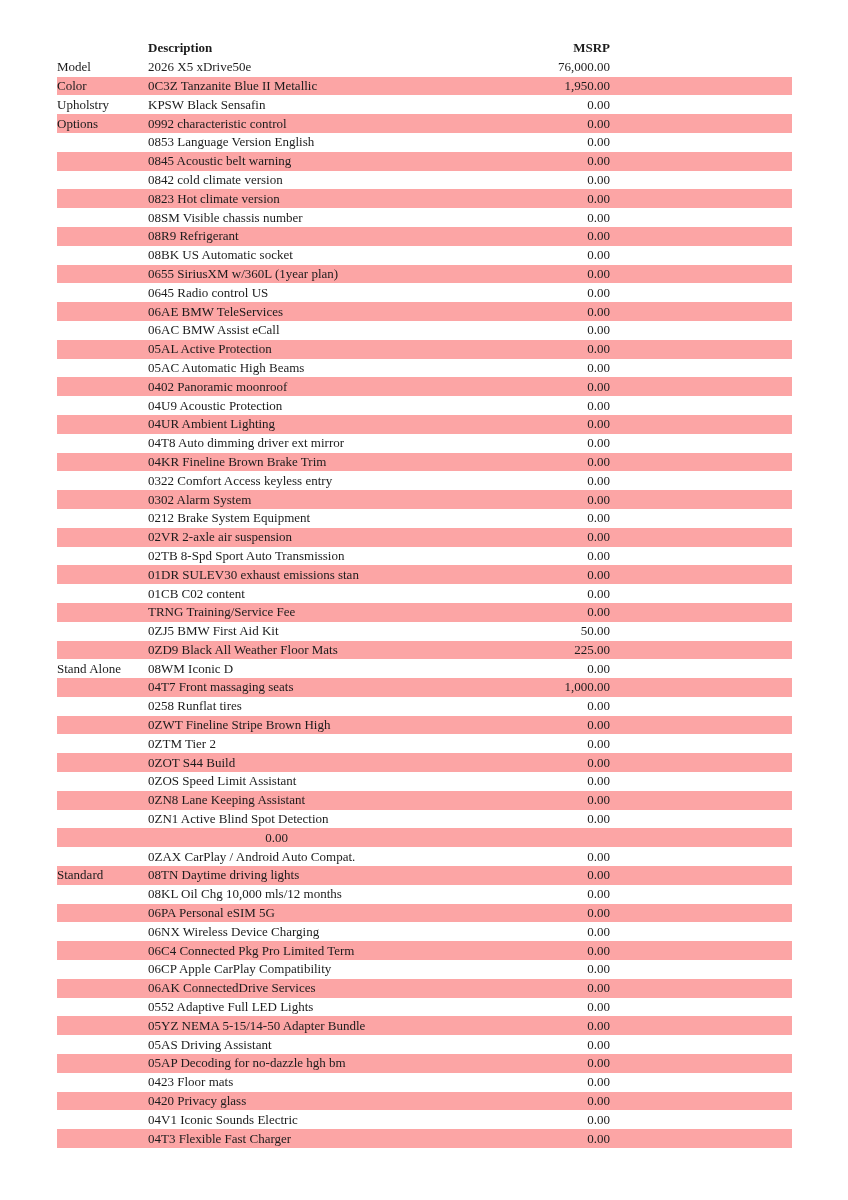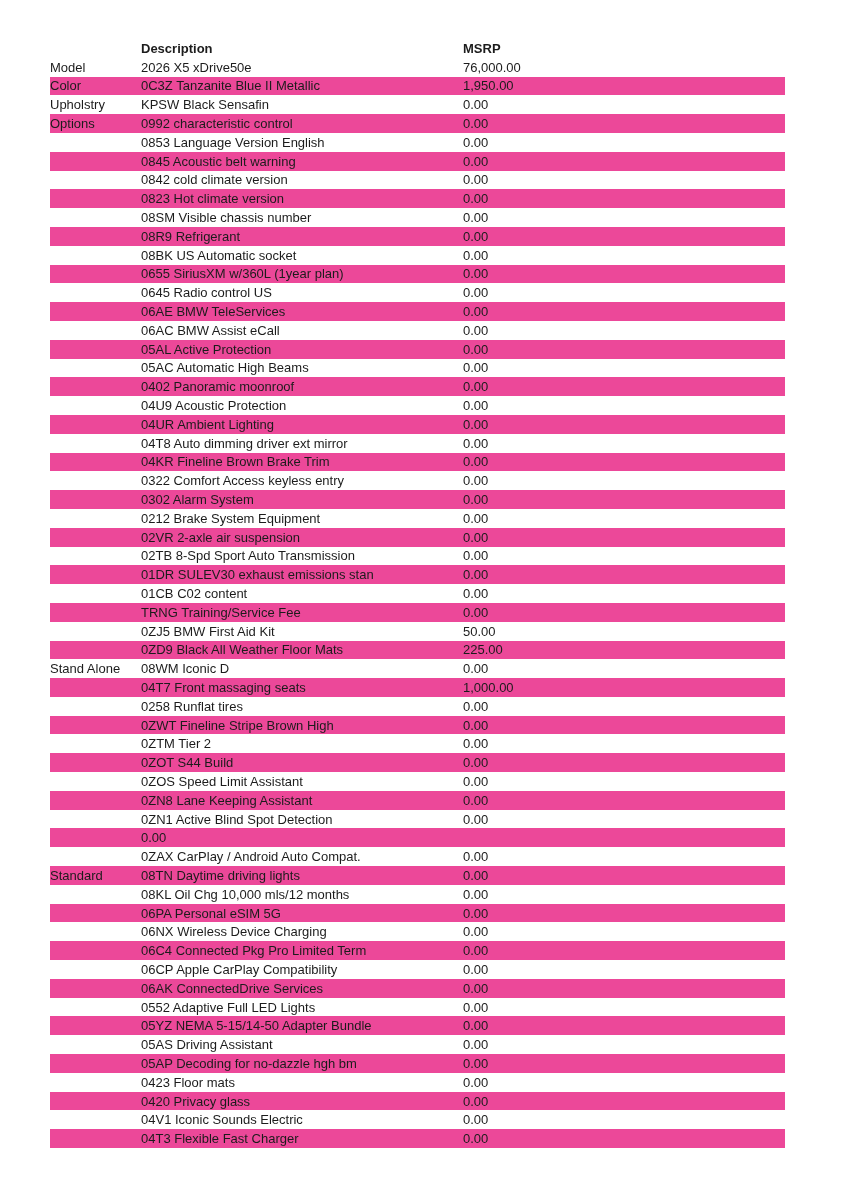--- a/index.html
+++ b/index.html
@@ -11,48 +11,49 @@
     width: 848px;
     height: 1200px;
     position: relative;
     font-family: "Liberation Sans", sans-serif;
     font-size: 13px;
     color: #1c1c1c;
     overflow: hidden;
   }
   .options-table {
     position: absolute;
-    left: 50px;
+    left: 57px;
     top: 39px;
     width: 735px;
+    font-family: Liberation Serif, serif;
   }
   .row {
     display: flex;
     height: 18.8px;
     align-items: center;
     background: #ffffff;
   }
   .row.striped {
-    background: #ec4899;
+    background: #fca5a5;
   }
   .cell {
     white-space: nowrap;
     overflow: hidden;
   }
   .cell.cat {
     width: 91px;
     flex: 0 0 91px;
   }
   .cell.desc {
     flex: 1 1 auto;
   }
   .cell.msrp {
     width: 140px;
     flex: 0 0 140px;
-    text-align: left;
+    text-align: right;
     margin-right: 182px;
   }
   .header-text {
     font-weight: bold;
   }
 </style>
 </head>
 <body>
 
 <div class="options-table">

